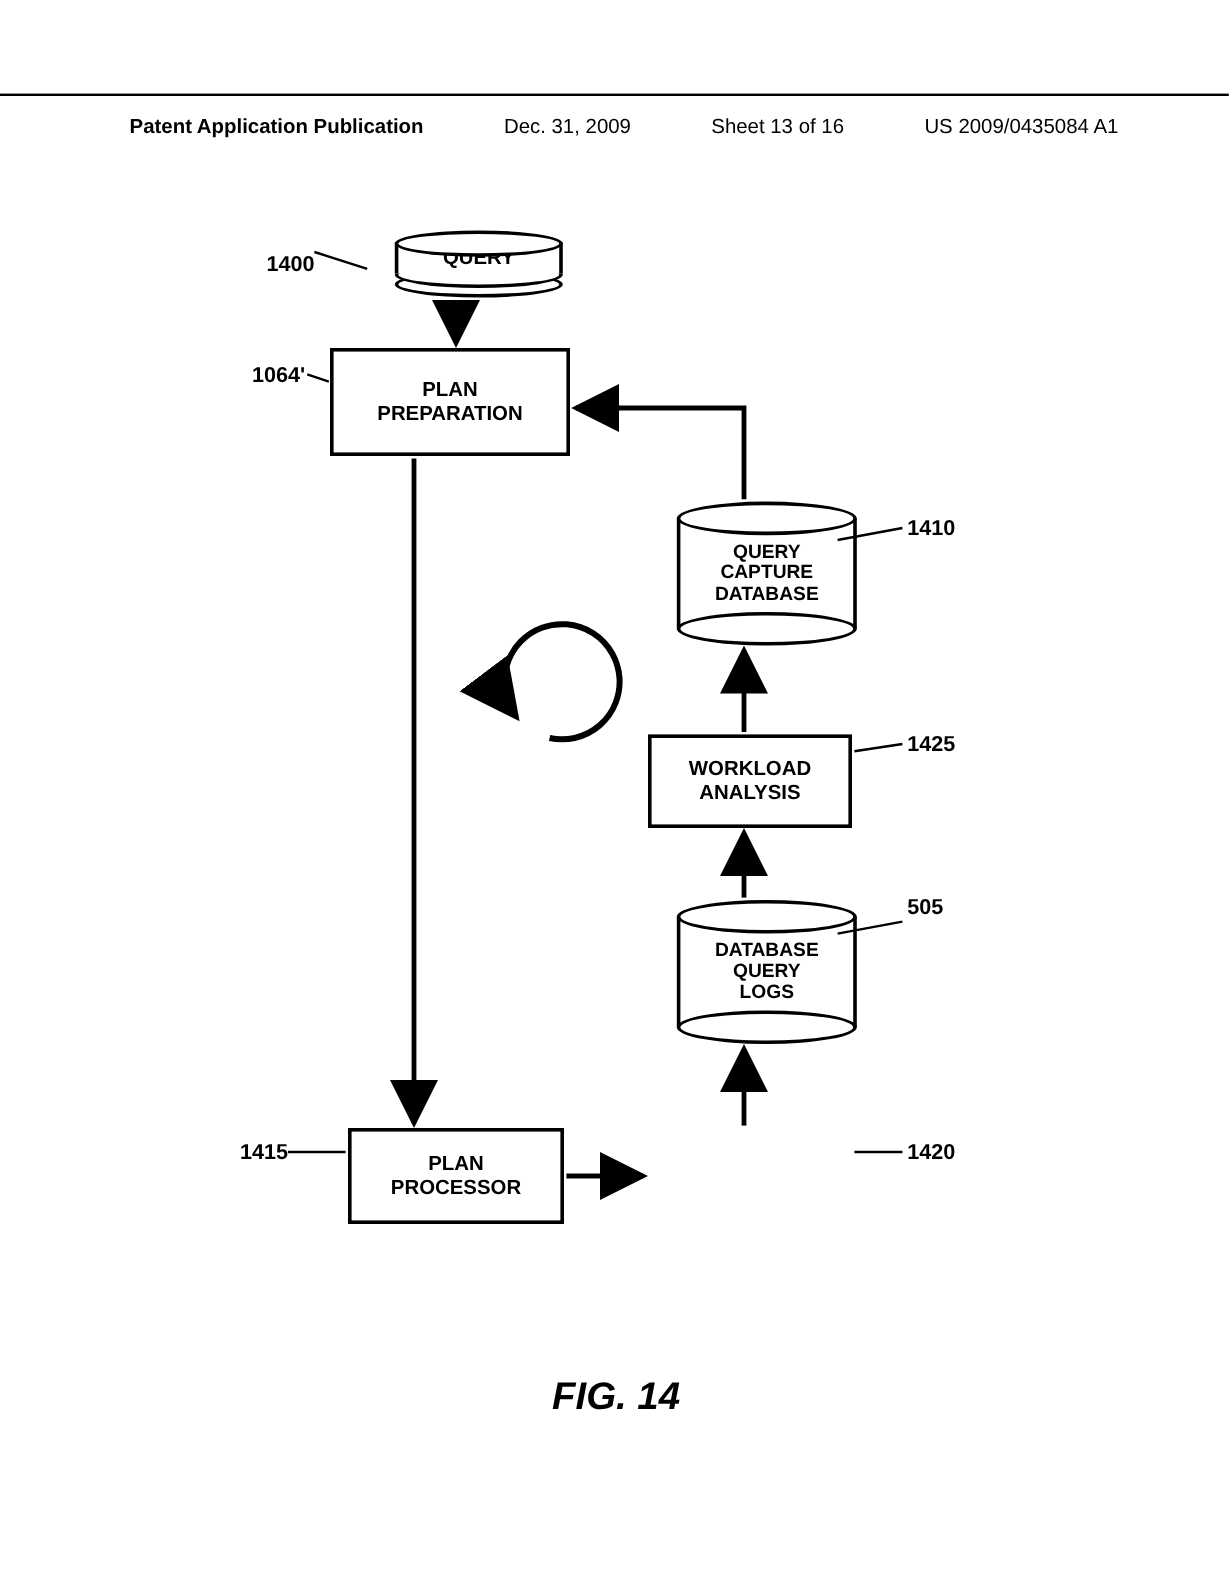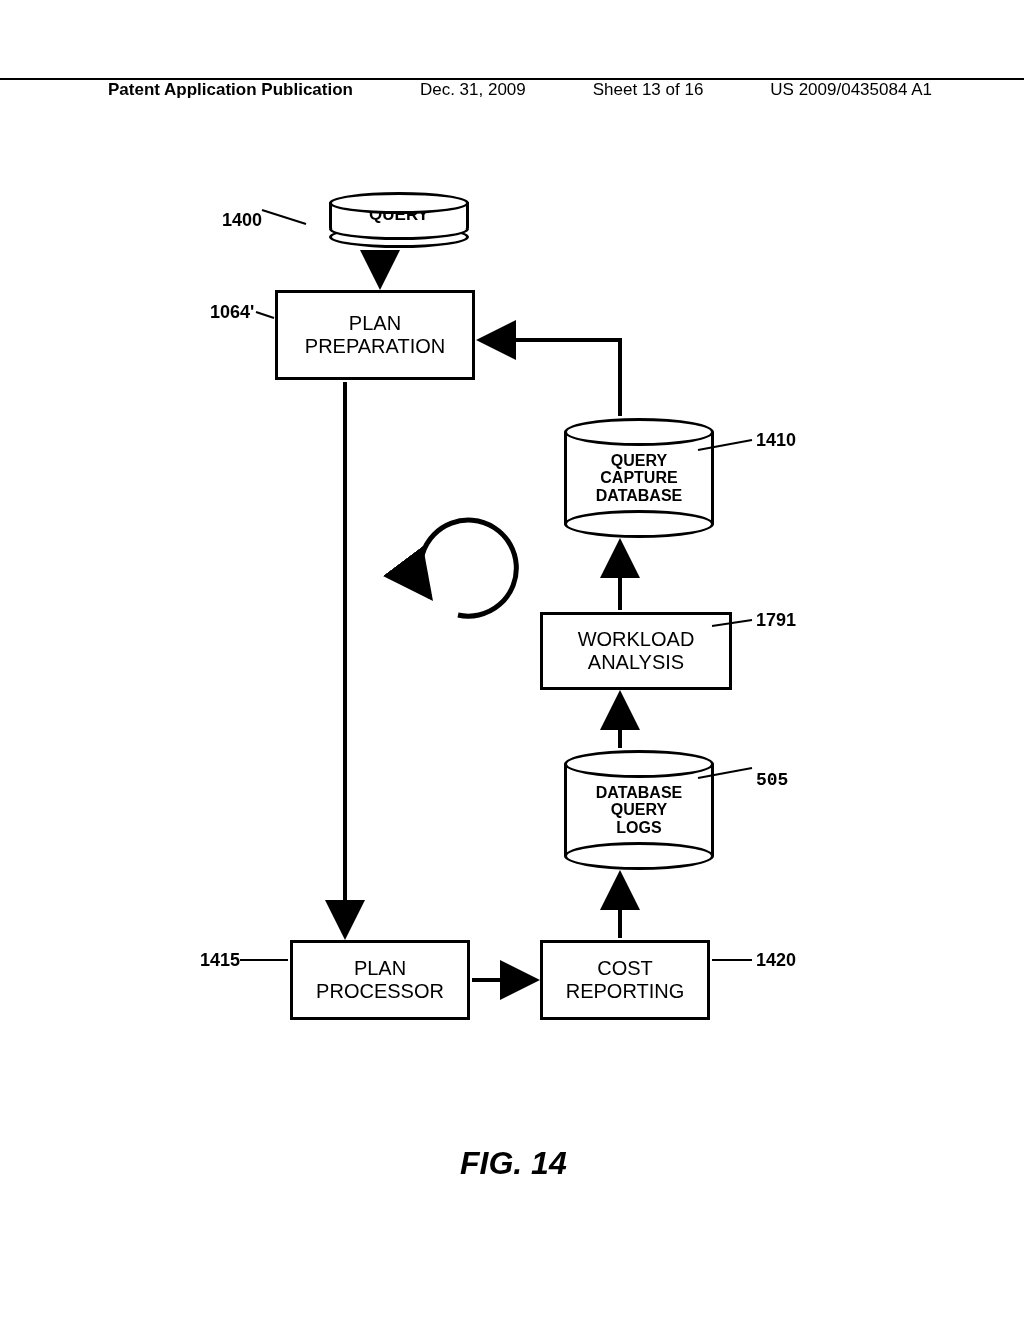--- a/index.html
+++ b/index.html
@@ -12,41 +12,41 @@
     color: #000;
   }
   .header {
     position: absolute;
     top: 78px;
     left: 0;
     width: 100%;
     border-top: 2px solid #000;
     display: flex;
     justify-content: space-between;
-    padding: 0 92px 6px 108px;
+    padding: 16px 92px 6px 108px;
     font-size: 17px;
   }
   .header span:first-child { font-weight: bold; }
   .canvas {
     position: absolute;
     top: 150px;
     left: 0;
     width: 1024px;
     height: 1000px;
   }
   .box {
     position: absolute;
     border: 3px solid #000;
     background: #fff;
     display: flex;
     align-items: center;
     justify-content: center;
     text-align: center;
-    font-weight: normal;
-    font-size: 20px;
+    font-weight: bold;
+    font-size: 17px;
     line-height: 1.15;
     padding: 6px;
   }
   .cyl {
     position: absolute;
     margin-left: 19px;
   }
   .cyl-body {
     position: absolute;
     left: 0; right: 0;
@@ -115,50 +115,46 @@
   <div class="cyl" style="left:545px; top:268px; width:150px; height:120px;">
     <div class="cyl-body" style="top:14px; bottom:14px; height:auto;">
       <span style="white-space:pre;">QUERY
 CAPTURE
 DATABASE</span>
     </div>
     <div class="cyl-bot" style="bottom:0; height:28px;"></div>
     <div class="cyl-top" style="top:0; height:28px;"></div>
   </div>
 
-  <div class="box" style="left:540px; top:462px; width:192px; height:78px;">
+  <div class="box" style="left:540px; top:462px; width:170px; height:78px;">
     <span style="white-space:pre;">WORKLOAD
 ANALYSIS</span>
   </div>
 
   <div class="cyl" style="left:545px; top:600px; width:150px; height:120px;">
     <div class="cyl-body" style="top:14px; bottom:14px; height:auto;">
       <span style="white-space:pre;">DATABASE
 QUERY
 LOGS</span>
     </div>
     <div class="cyl-bot" style="bottom:0; height:28px;"></div>
     <div class="cyl-top" style="top:0; height:28px;"></div>
   </div>
 
   <div class="box" style="left:290px; top:790px; width:180px; height:80px;">
     <span style="white-space:pre;">PLAN
 PROCESSOR</span>
   </div>
 
-  <div class="box" style="left:540px; top:790px; width:170px; height:80px;">
-    <span style="white-space:pre;">COST
-REPORTING</span>
-  </div>
 
   <div class="reflabel" style="left:222px; top:60px;">1400</div>
   <div class="reflabel" style="left:210px; top:152px;">1064'</div>
   <div class="reflabel" style="left:756px; top:280px;">1410</div>
-  <div class="reflabel" style="left:756px; top:460px;">1791</div>
-  <div class="reflabel" style="left:756px; top:620px;font-family:Liberation Mono, monospace;">505</div>
+  <div class="reflabel" style="left:756px; top:460px;">1425</div>
+  <div class="reflabel" style="left:756px; top:596px;">505</div>
   <div class="reflabel" style="left:200px; top:800px;">1415</div>
   <div class="reflabel" style="left:756px; top:800px;">1420</div>
 
   <svg class="wires" viewBox="0 0 1024 1000">
     <defs>
       <marker id="ah" markerWidth="12" markerHeight="12" refX="9" refY="5" orient="auto">
         <path d="M0,0 L10,5 L0,10 z" fill="#000"></path>
       </marker>
     </defs>
 

